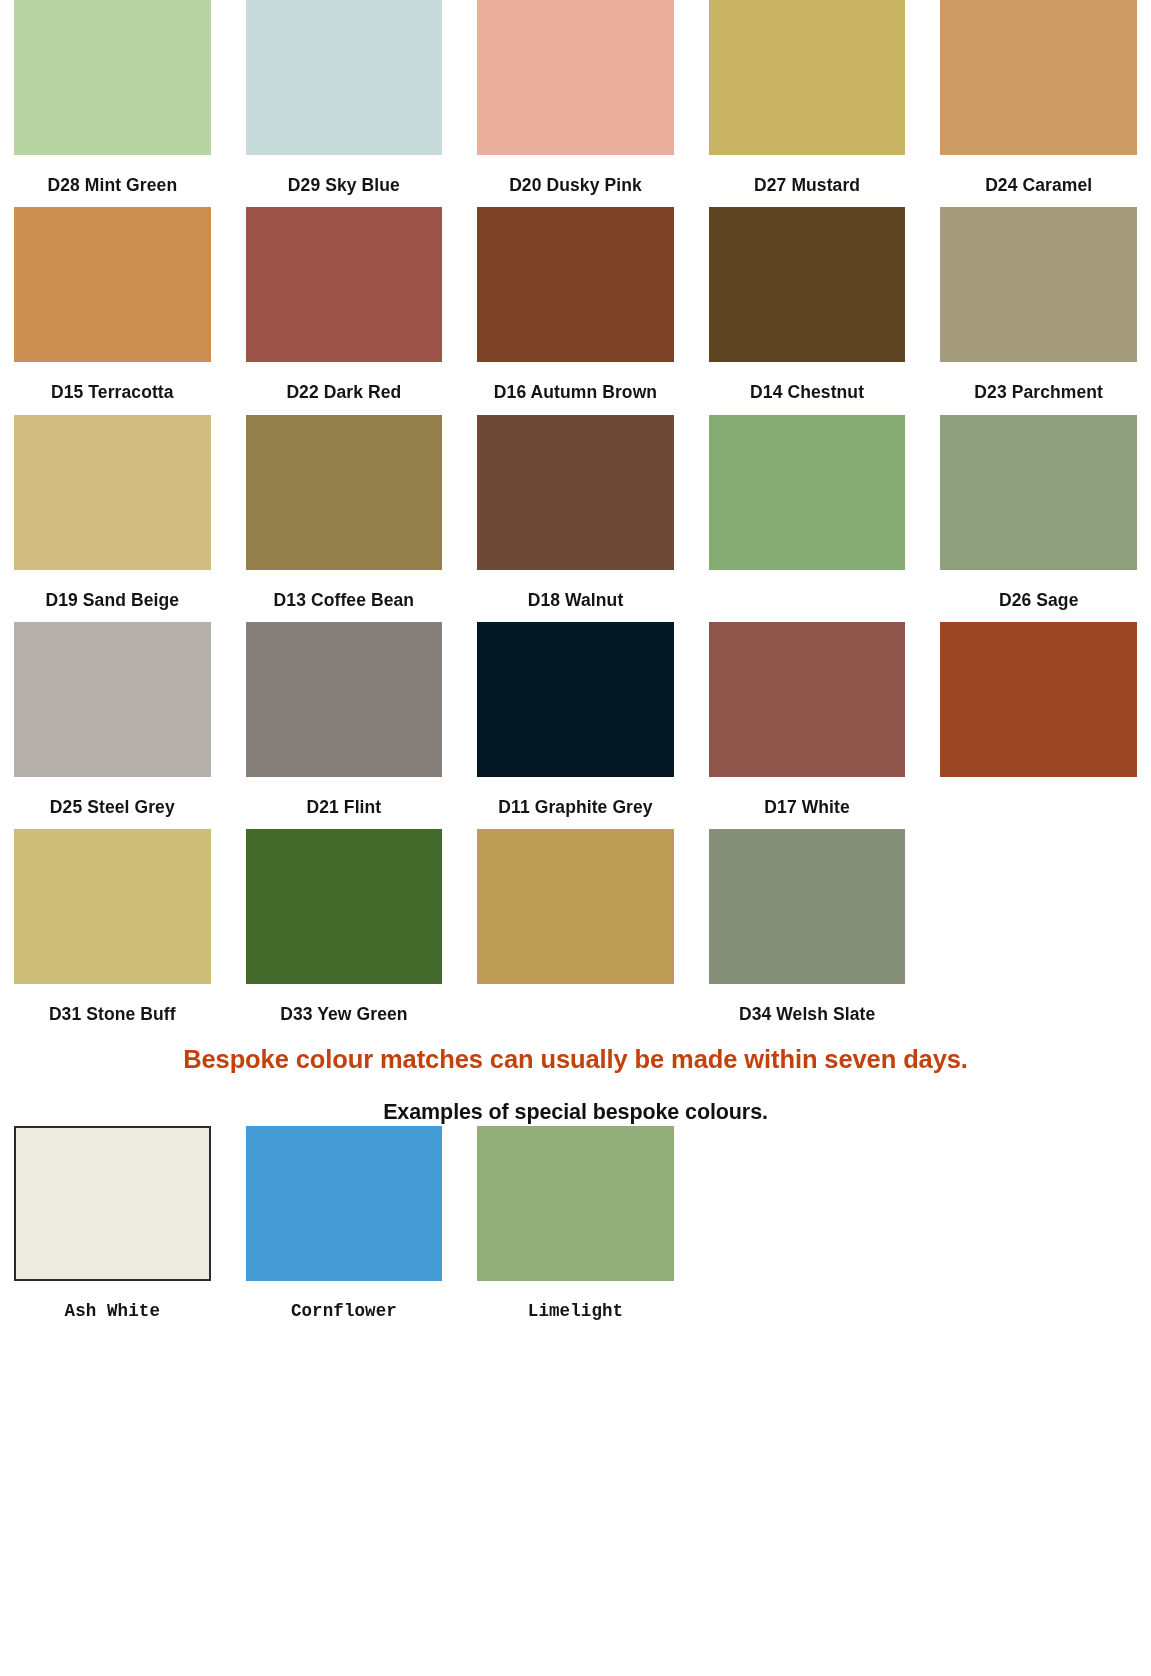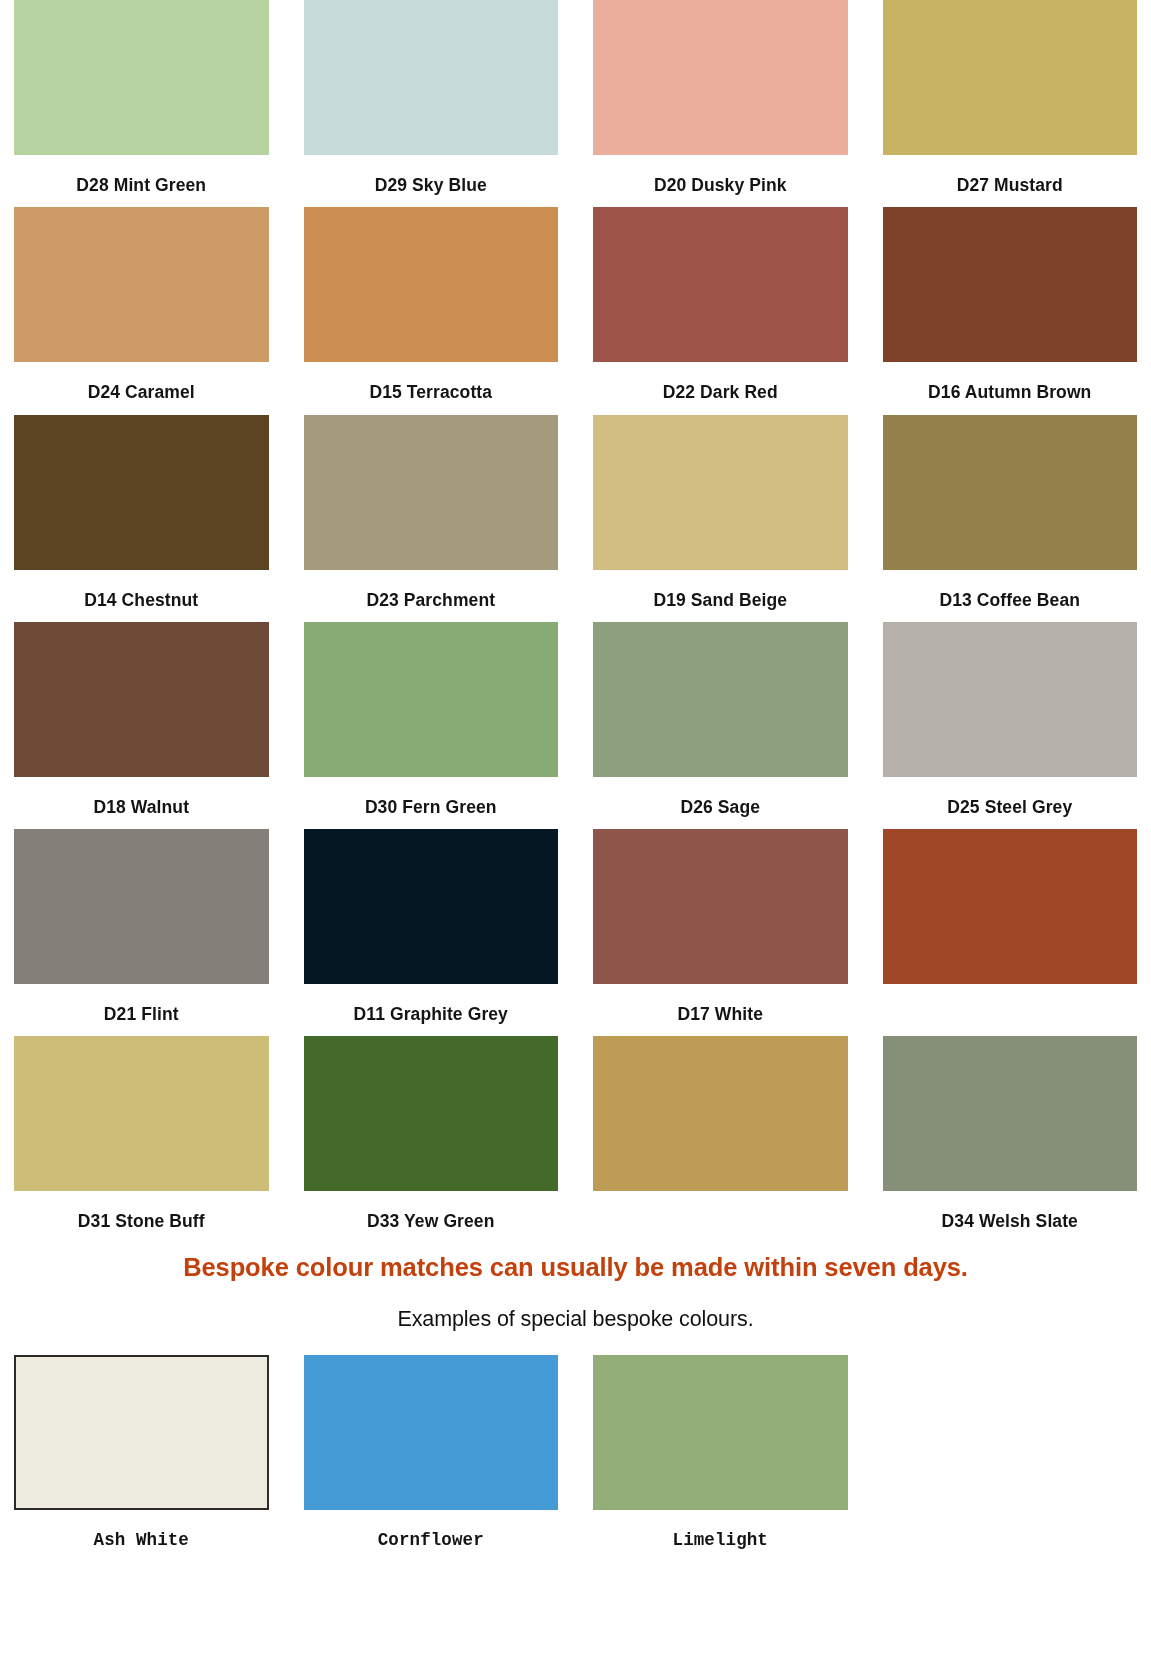--- a/index.html
+++ b/index.html
@@ -17,21 +17,21 @@
   }
   .sheet {
     width: 1151px;
     height: 1676px;
     position: relative;
     background: #ffffff;
     padding: 0 14px;
   }
   .grid {
     display: grid;
-    grid-template-columns: repeat(4, 1fr);
+    grid-template-columns: repeat(5, 1fr);
     column-gap: 35px;
   }
   .swatch-cell {
     display: flex;
     flex-direction: column;
     align-items: stretch;
   }
   .swatch {
     width: 100%;
     height: 155px;
@@ -57,24 +57,23 @@
     font-size: 25.5px;
     font-weight: bold;
     color: #c2410c;
     margin-top: 8px;
     line-height: 1.2;
     letter-spacing: -0.1px;
   }
   .bespoke-sub {
     text-align: center;
     font-size: 21.5px;
-    font-weight: normal;
+    font-weight: bold;
     color: #111111;
     margin-top: 25px;
-    margin-bottom: 22px;
     line-height: 1.2;
     letter-spacing: -0.1px;
   }
   .bespoke-grid .swatch {
     height: 155px;
   }
   .bespoke-grid .swatch-label {
     padding-top: 21px;
     padding-bottom: 0;
     font-family: Liberation Mono, monospace;
@@ -134,21 +133,20 @@
       <div class="swatch-cell">
         <div class="swatch" style="background: rgb(148, 128, 75);"></div>
         <div class="swatch-label">D13 Coffee Bean</div>
       </div>
       <div class="swatch-cell">
         <div class="swatch" style="background: rgb(109, 74, 53);"></div>
         <div class="swatch-label">D18 Walnut</div>
       </div>
       <div class="swatch-cell">
         <div class="swatch" style="background: rgb(135, 171, 116);"></div>
-        <div class="swatch-label">D30 Fern Green</div>
       </div>
       <div class="swatch-cell">
         <div class="swatch" style="background: rgb(141, 159, 125);"></div>
         <div class="swatch-label">D26 Sage</div>
       </div>
       <div class="swatch-cell">
         <div class="swatch" style="background: rgb(181, 176, 169);"></div>
         <div class="swatch-label">D25 Steel Grey</div>
       </div>
       <div class="swatch-cell">

